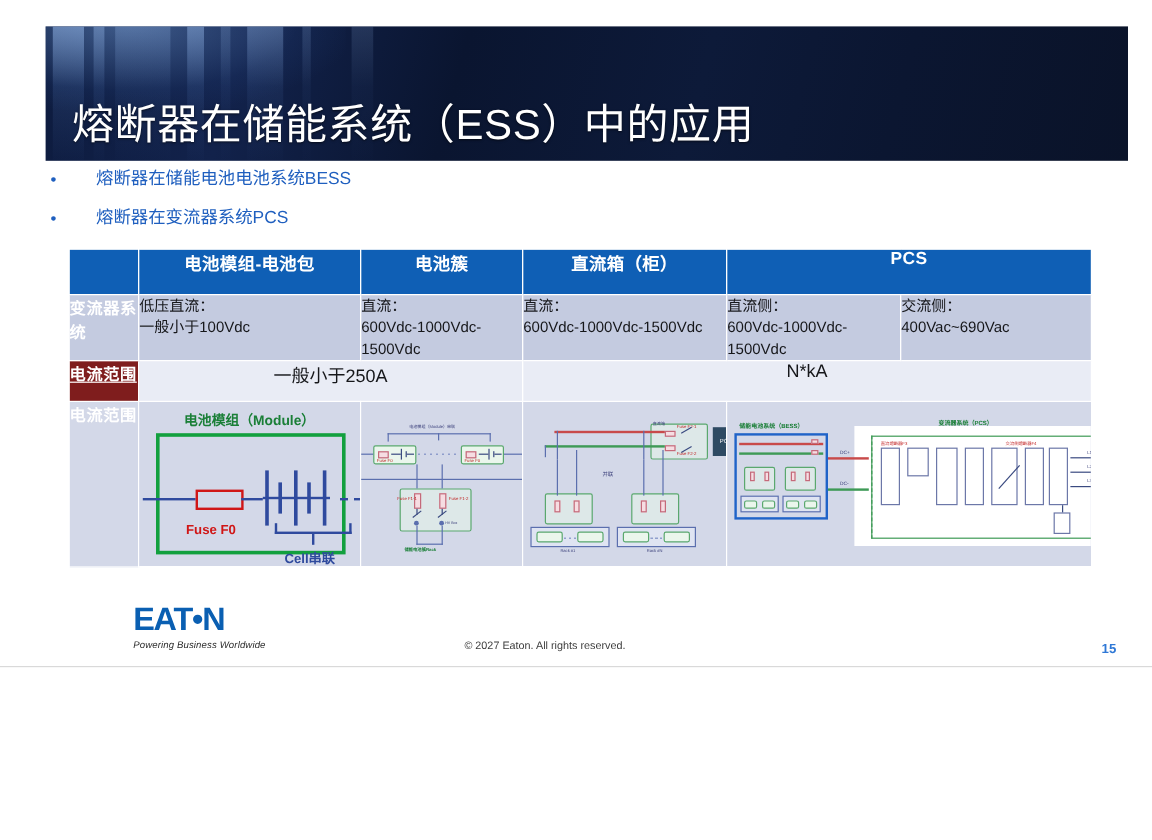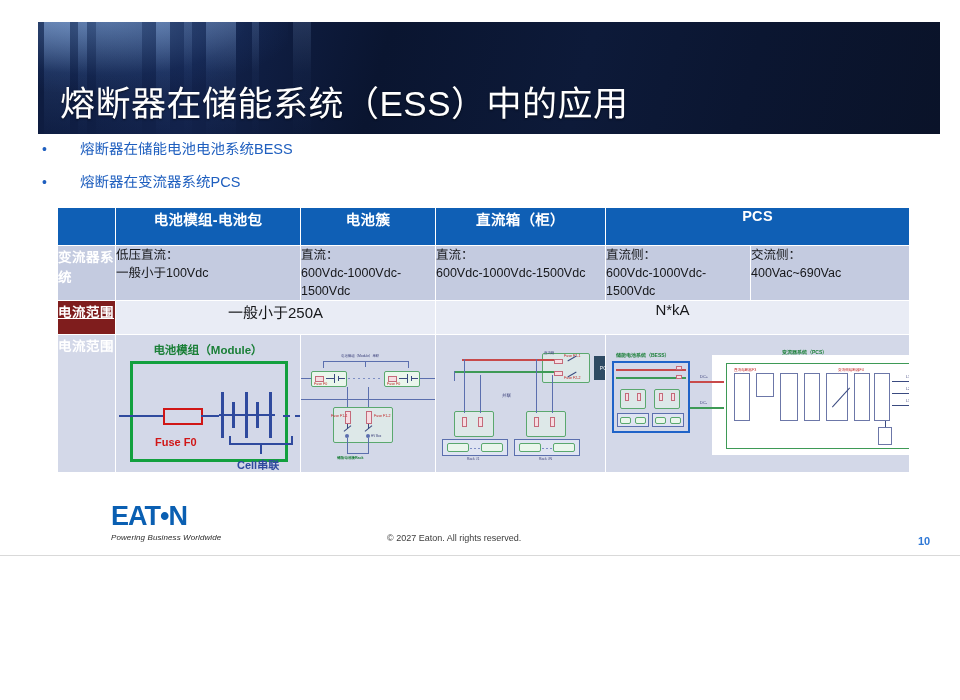--- a/index.html
+++ b/index.html
@@ -465,15 +465,15 @@
   </table>
 
   <div class="footer-rule"></div>
 
   <div class="eaton-logo">
     <div class="eaton-word">EAT•N</div>
     <div class="eaton-tag">Powering Business Worldwide</div>
   </div>
 
   <div class="copyright">© 2027 Eaton. All rights reserved.</div>
-  <div class="pagenum">10</div>
+  <div class="pagenum">15</div>
 
 </div>
 
 </body></html>

